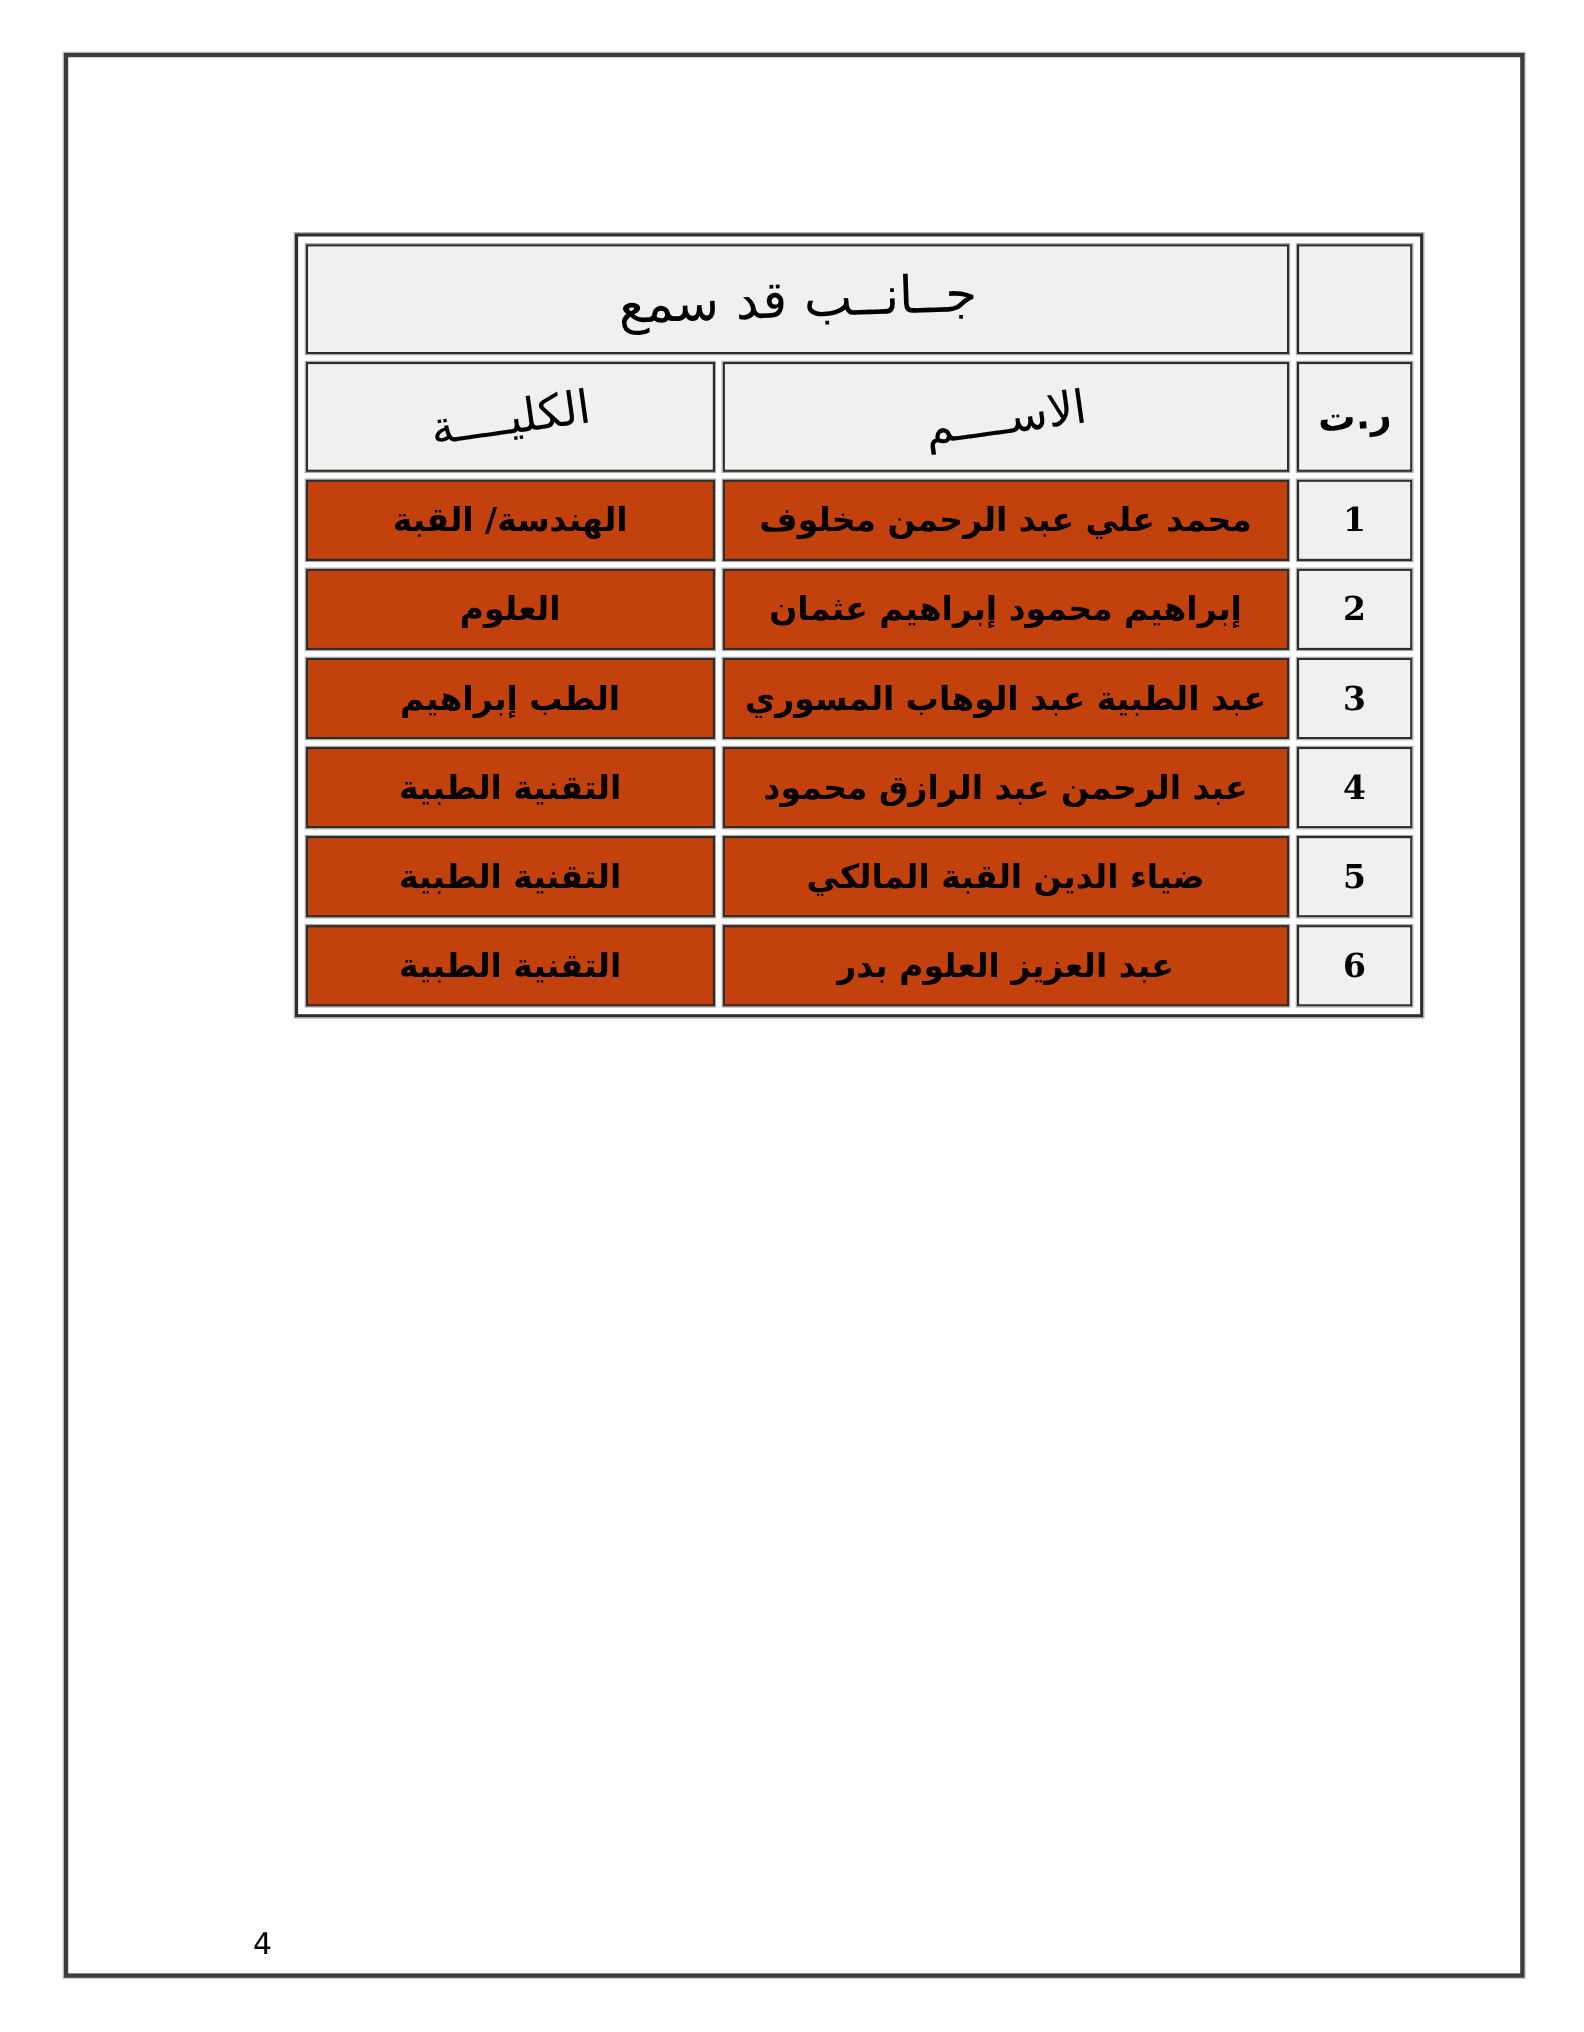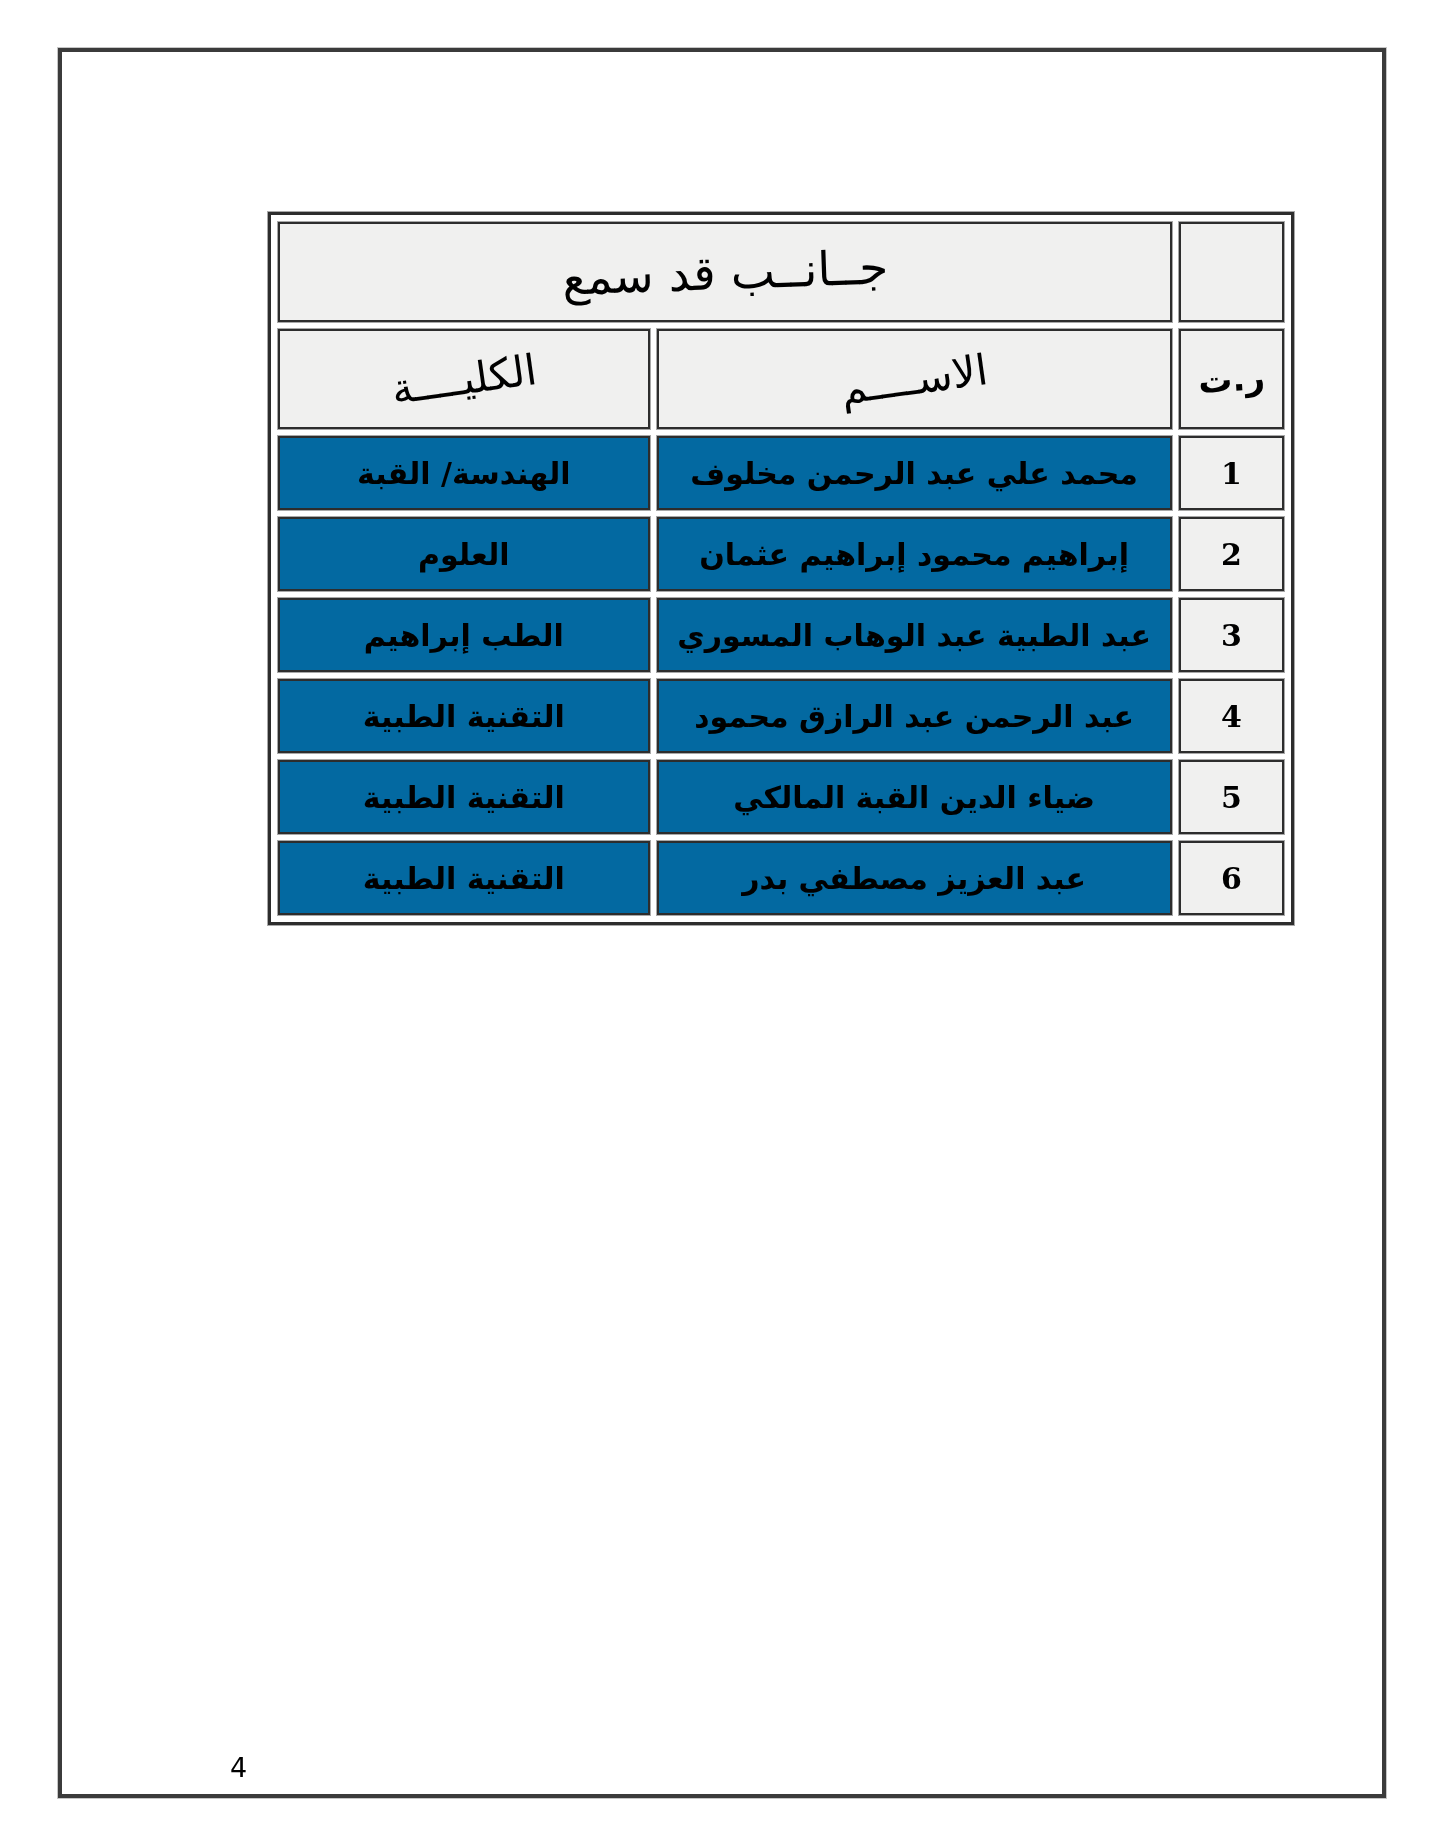--- a/index.html
+++ b/index.html
@@ -40,21 +40,21 @@
   }
   table.roster td {
     border: 2px solid #2d2d2d;
     outline: 1px solid #a8a8a8;
     text-align: center;
     vertical-align: middle;
     overflow: hidden;
     padding: 0 6px;
   }
   .gray  { background: #f0f0ef; }
-  .white { background: #0369a1; margin-left: 36px; }
+  .white { background: #c2410c; margin-left: 36px; }
 
   .banner-row td { height: 96px; }
   .header-row td { height: 96px; }
   .data-row td   { height: 70px; }
 
   
   .callig {
     display: inline-block;
     font-family: "DejaVu Sans", sans-serif;
     font-weight: 500;
@@ -134,20 +134,20 @@
       <td class="white"><span class="name-text">عبد الرحمن عبد الرازق محمود</span></td>
       <td class="white"><span class="college-text">التقنية الطبية</span></td>
     </tr>
     <tr class="data-row">
       <td class="gray"><span class="num-text">5</span></td>
       <td class="white"><span class="name-text">ضياء الدين القبة المالكي</span></td>
       <td class="white"><span class="college-text">التقنية الطبية</span></td>
     </tr>
     <tr class="data-row">
       <td class="gray"><span class="num-text">6</span></td>
-      <td class="white"><span class="name-text">عبد العزيز مصطفي بدر</span></td>
+      <td class="white"><span class="name-text">عبد العزيز العلوم بدر</span></td>
       <td class="white"><span class="college-text">التقنية الطبية</span></td>
     </tr>
   </tbody>
     </table>
 
   <span class="page-num">4</span>
 </div>
 
 </body></html>

